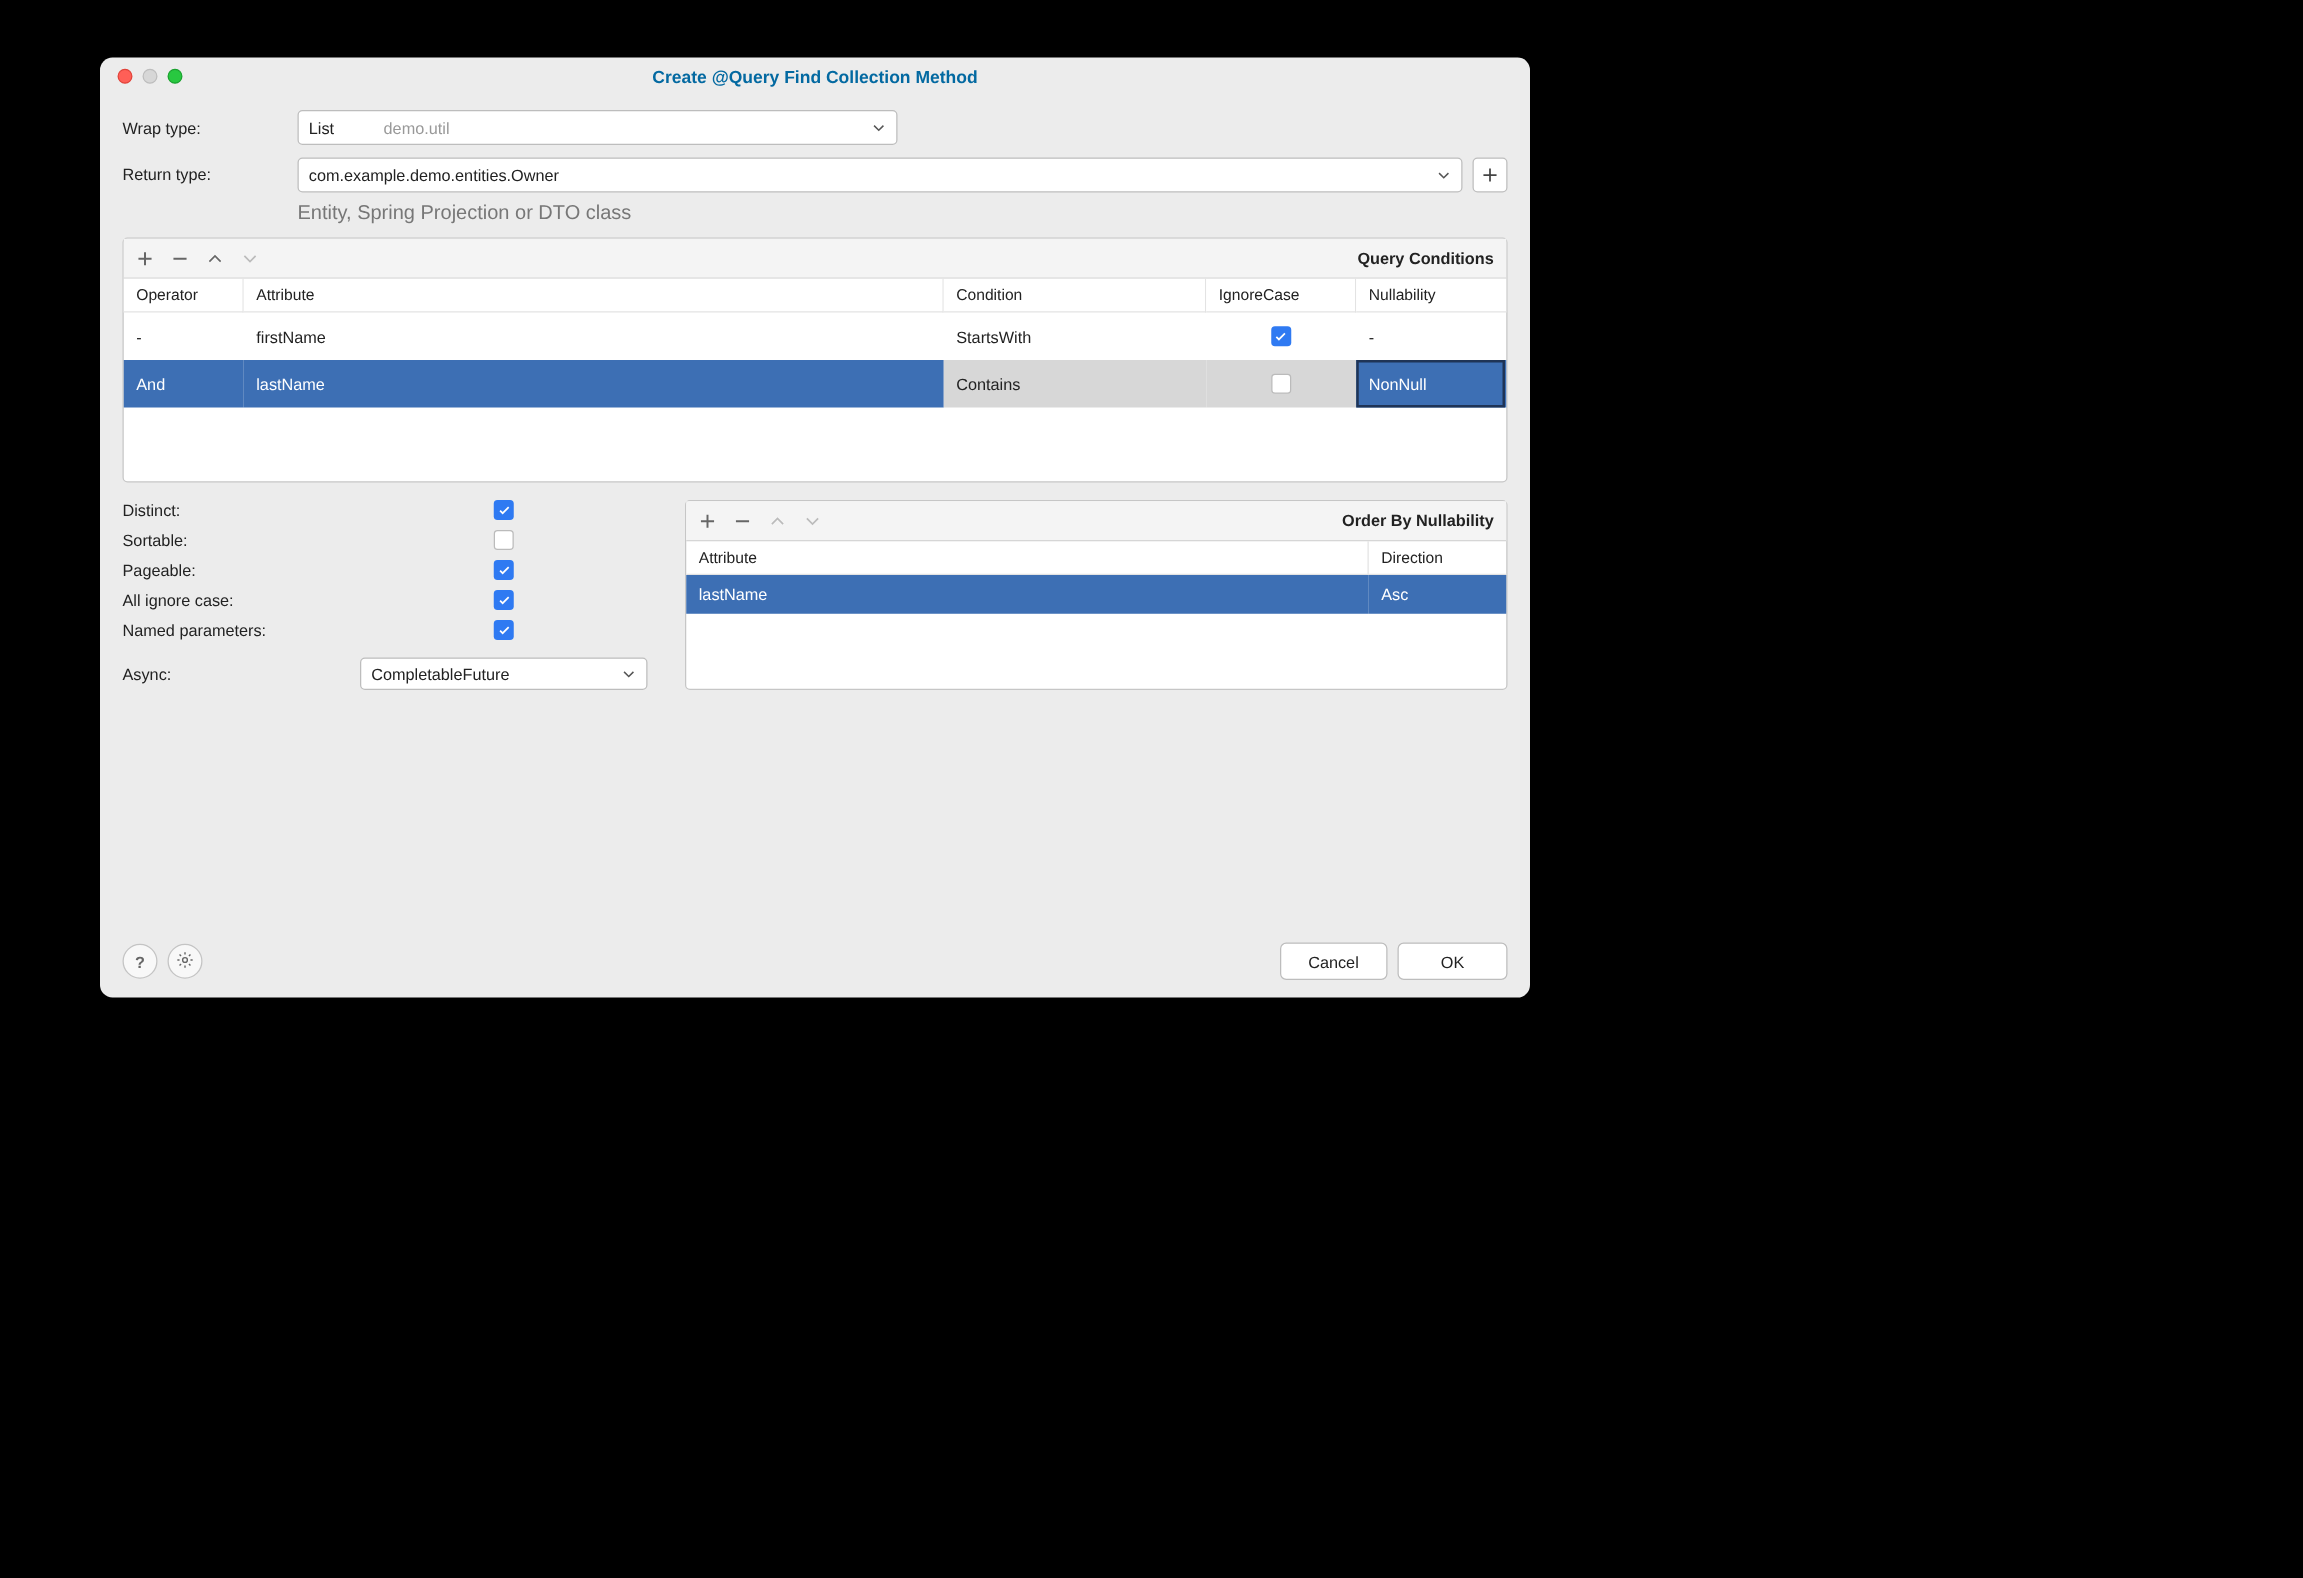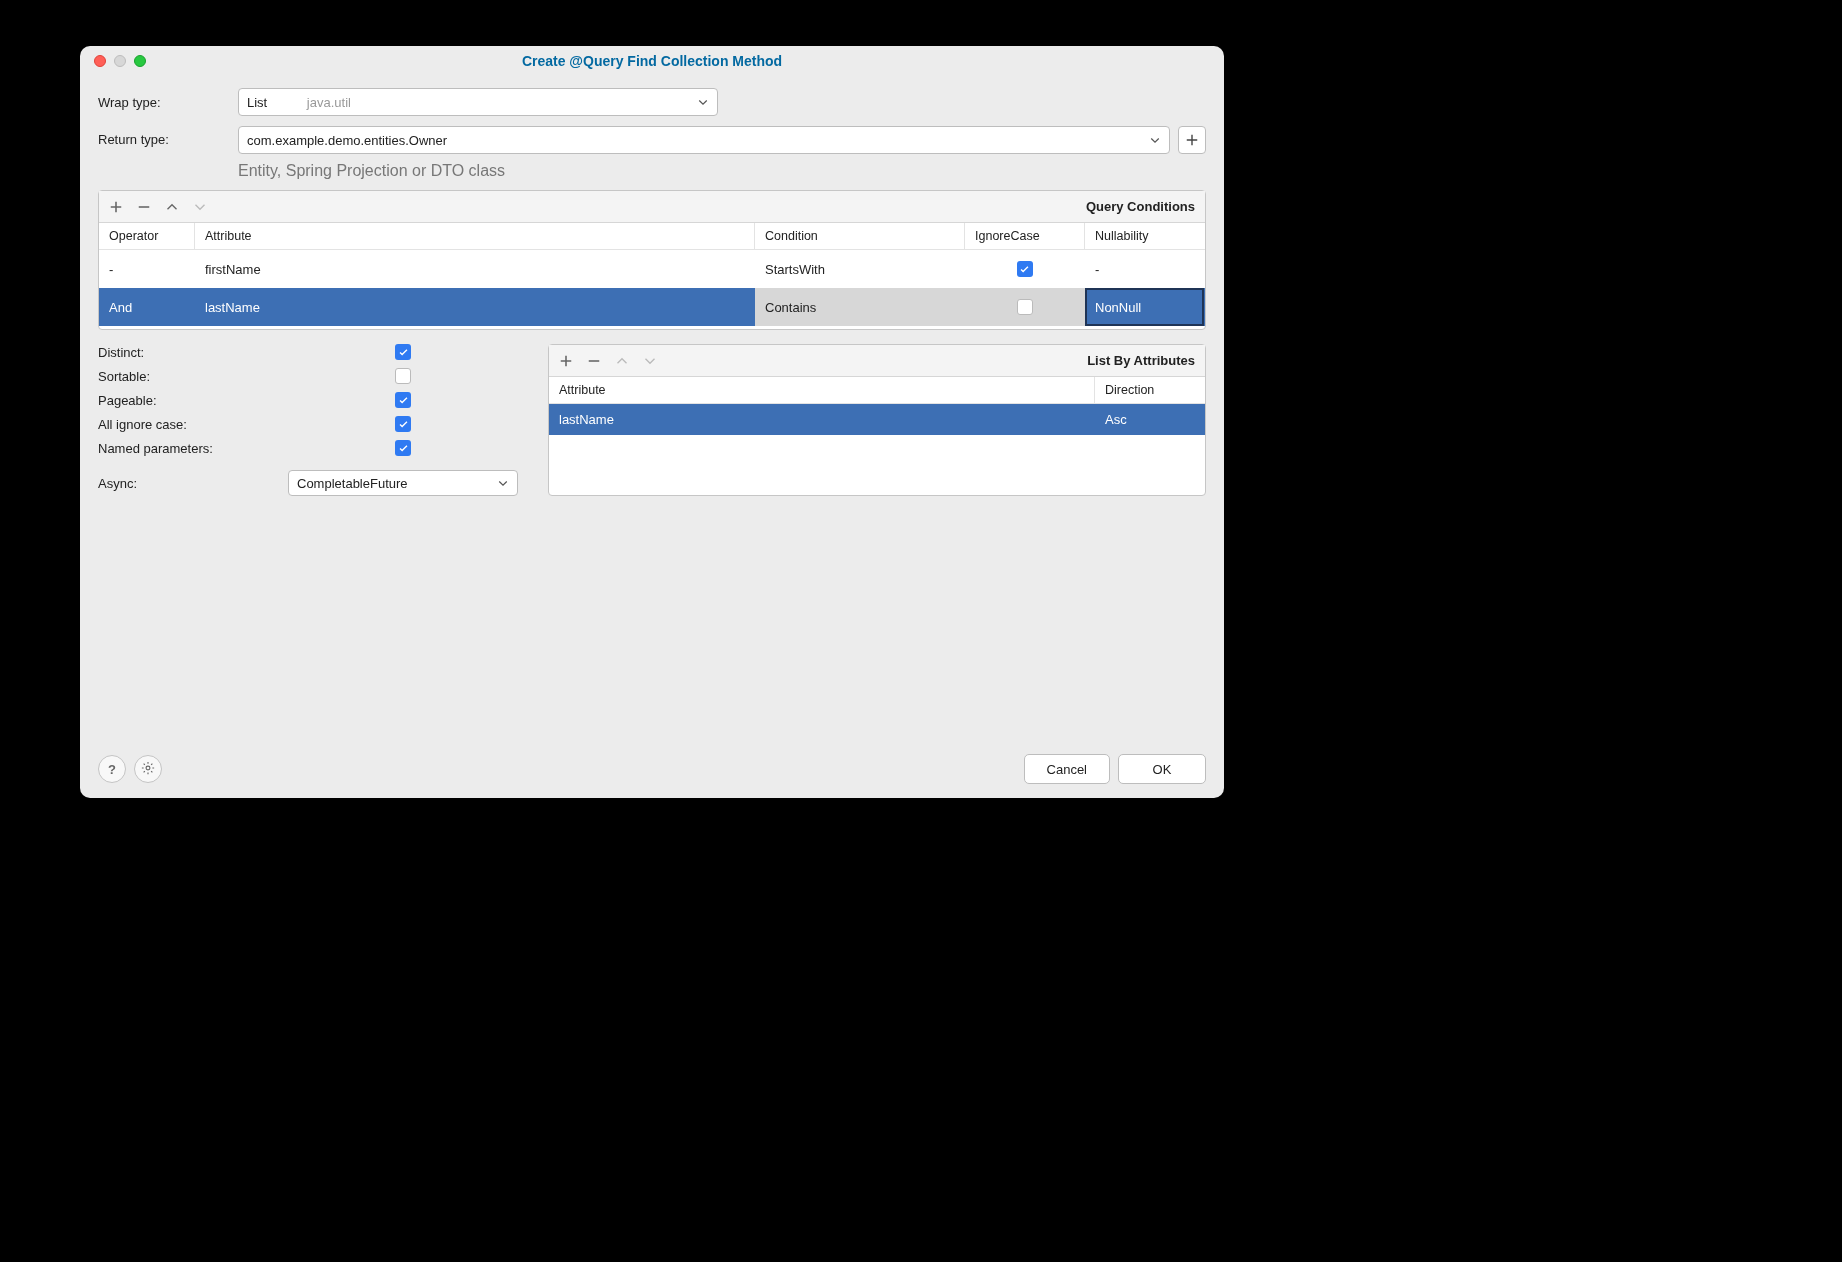--- a/index.html
+++ b/index.html
@@ -205,21 +205,21 @@
     <div class="title">Create @Query Find Collection Method</div>
   </div>
 
   <div class="body">
 
     <div class="form-row">
       <div class="form-label">Wrap type:</div>
       <div class="combo wrap">
         <span>List</span>
         <span>&nbsp;</span>
-        <span class="muted">java.util</span>
+        <span class="muted">demo.util</span>
         <span class="chev">
           <svg viewBox="0 0 16 16" width="12" height="12">
               <path d="M3 6l5 5 5-5" fill="none" stroke="currentColor" stroke-width="1.6"></path>
             </svg>
         </span>
       </div>
     </div>
 
     <div class="form-row" style="align-items:flex-start">
       <div class="form-label" style="padding-top:6px">Return type:</div>
@@ -237,21 +237,21 @@
             <svg viewBox="0 0 16 16" width="14" height="14">
                 <path d="M8 2v12M2 8h12" stroke="currentColor" stroke-width="1.6"></path>
               </svg>
           </div>
         </div>
         <div class="hint">Entity, Spring Projection or DTO class</div>
       </div>
     </div>
 
 
-    <div class="panel" style="height:140px">
+    <div class="panel" style="height:196px">
       <div class="toolbar">
         <div class="btns">
           <span class="tico">
               <svg viewBox="0 0 16 16" width="14" height="14">
                 <path d="M8 2v12M2 8h12" stroke="currentColor" stroke-width="1.8"></path>
               </svg>
             </span>
           <span class="tico">
               <svg viewBox="0 0 16 16" width="14" height="14">
                 <path d="M2 8h12" stroke="currentColor" stroke-width="1.8"></path>
@@ -373,21 +373,21 @@
                   <svg viewBox="0 0 16 16" width="12" height="12">
                     <path d="M2 11l6-6 6 6" fill="none" stroke="currentColor" stroke-width="1.8"></path>
                   </svg>
                 </span>
               <span class="tico dis">
                   <svg viewBox="0 0 16 16" width="12" height="12">
                     <path d="M2 5l6 6 6-6" fill="none" stroke="currentColor" stroke-width="1.8"></path>
                   </svg>
                 </span>
             </div>
-            <div class="title-right">List By Attributes</div>
+            <div class="title-right">Order By Nullability</div>
           </div>
           <div class="order-head">
             <div class="th">Attribute</div>
             <div class="th" style="border-right:none">Direction</div>
           </div>
           <div class="order-body">
             <div class="order-row">
               <div class="td">lastName</div>
               <div class="td">Asc</div>
             </div>

